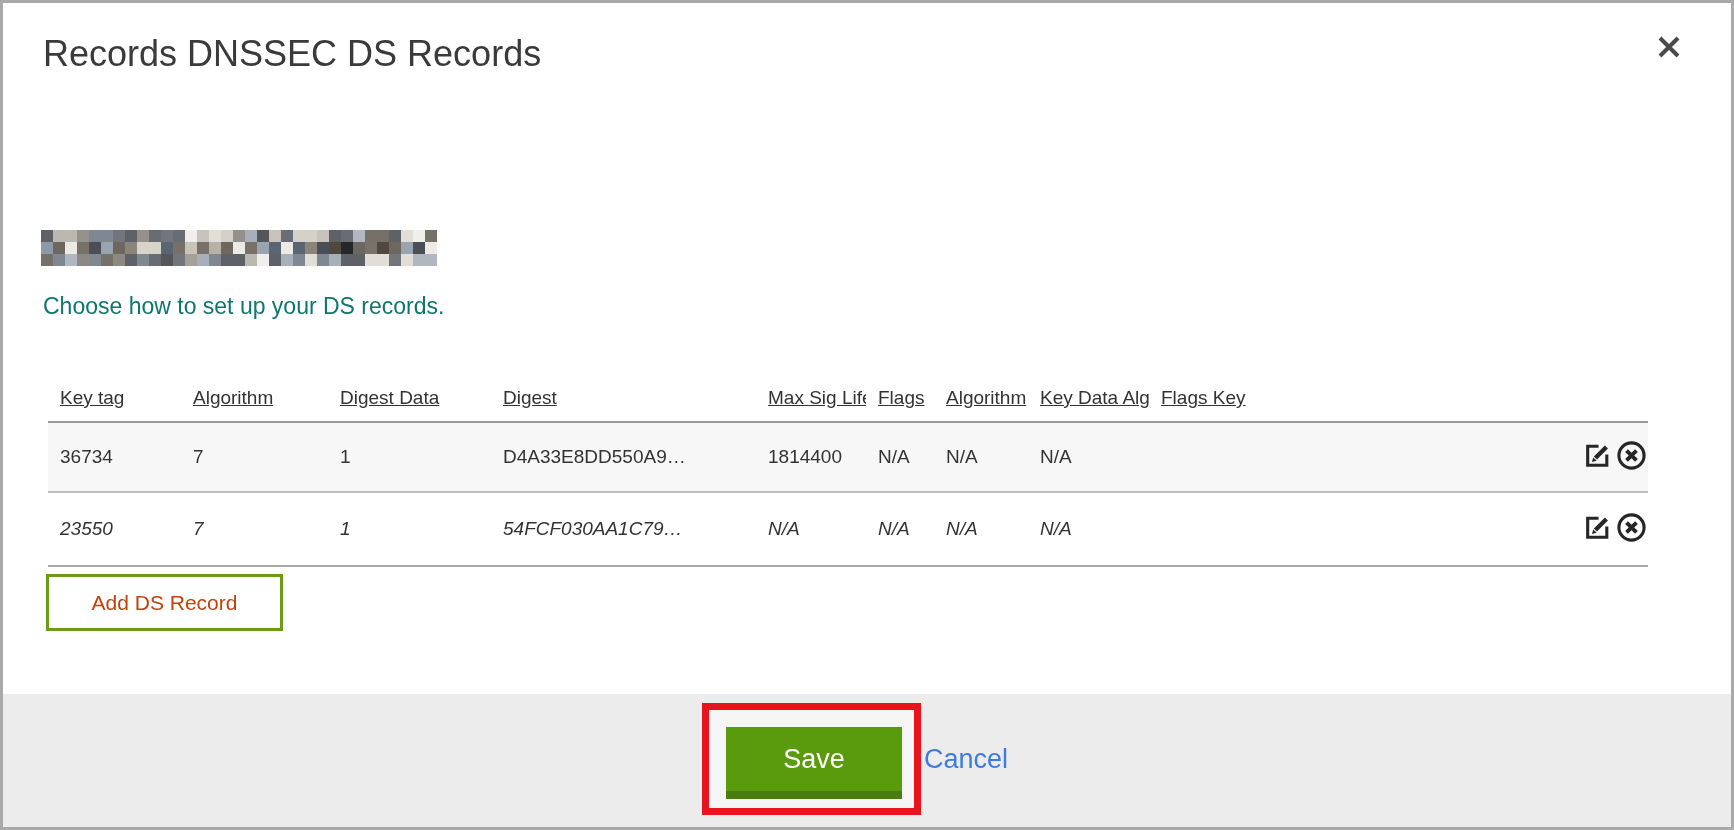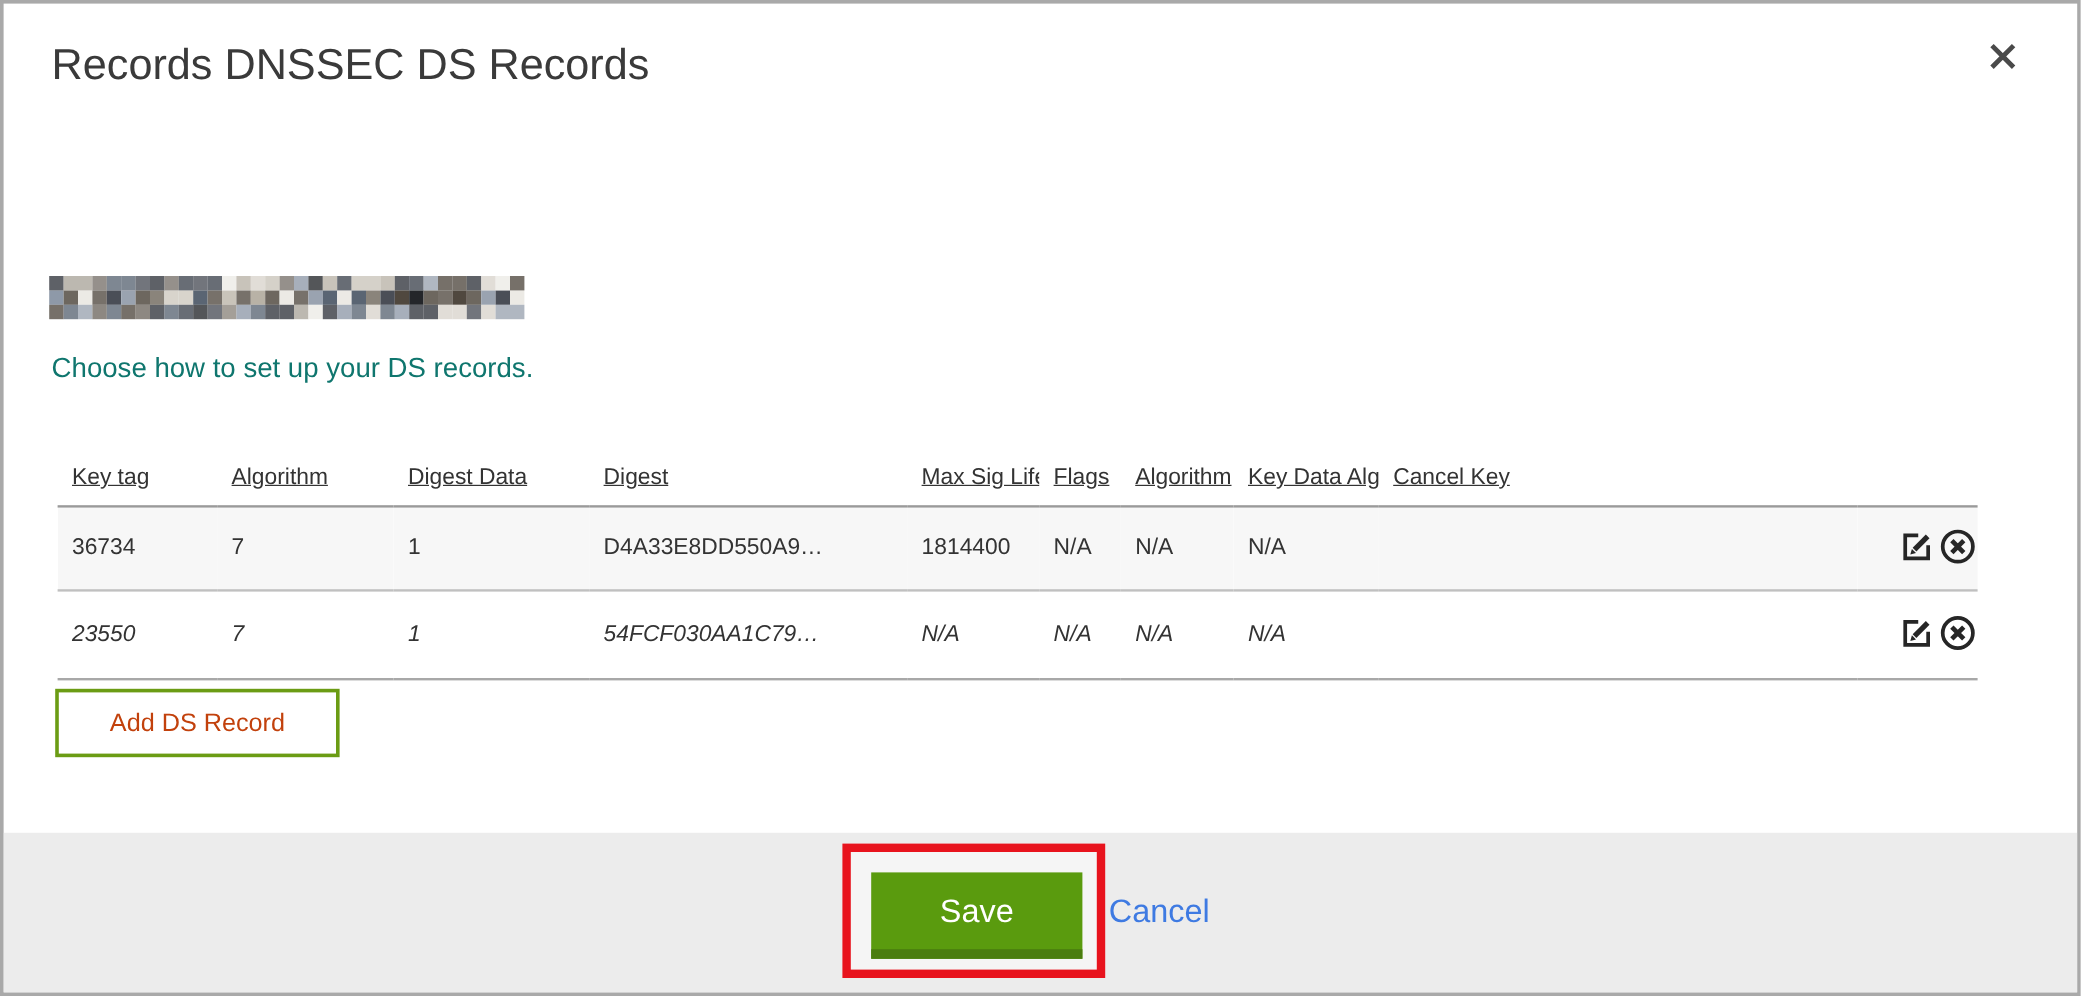--- a/index.html
+++ b/index.html
@@ -174,21 +174,21 @@
     <thead>
       <tr>
         <th>Key tag</th>
         <th>Algorithm</th>
         <th>Digest Data</th>
         <th>Digest</th>
         <th>Max Sig Life</th>
         <th>Flags</th>
         <th>Algorithm</th>
         <th>Key Data Alg</th>
-        <th>Cancel Key</th>
+        <th>Flags Key</th>
         <th></th>
       </tr>
     </thead>
     <tbody>
       <tr class="row-1">
         <td>36734</td>
         <td>7</td>
         <td>1</td>
         <td>D4A33E8DD550A9…</td>
         <td>1814400</td>

